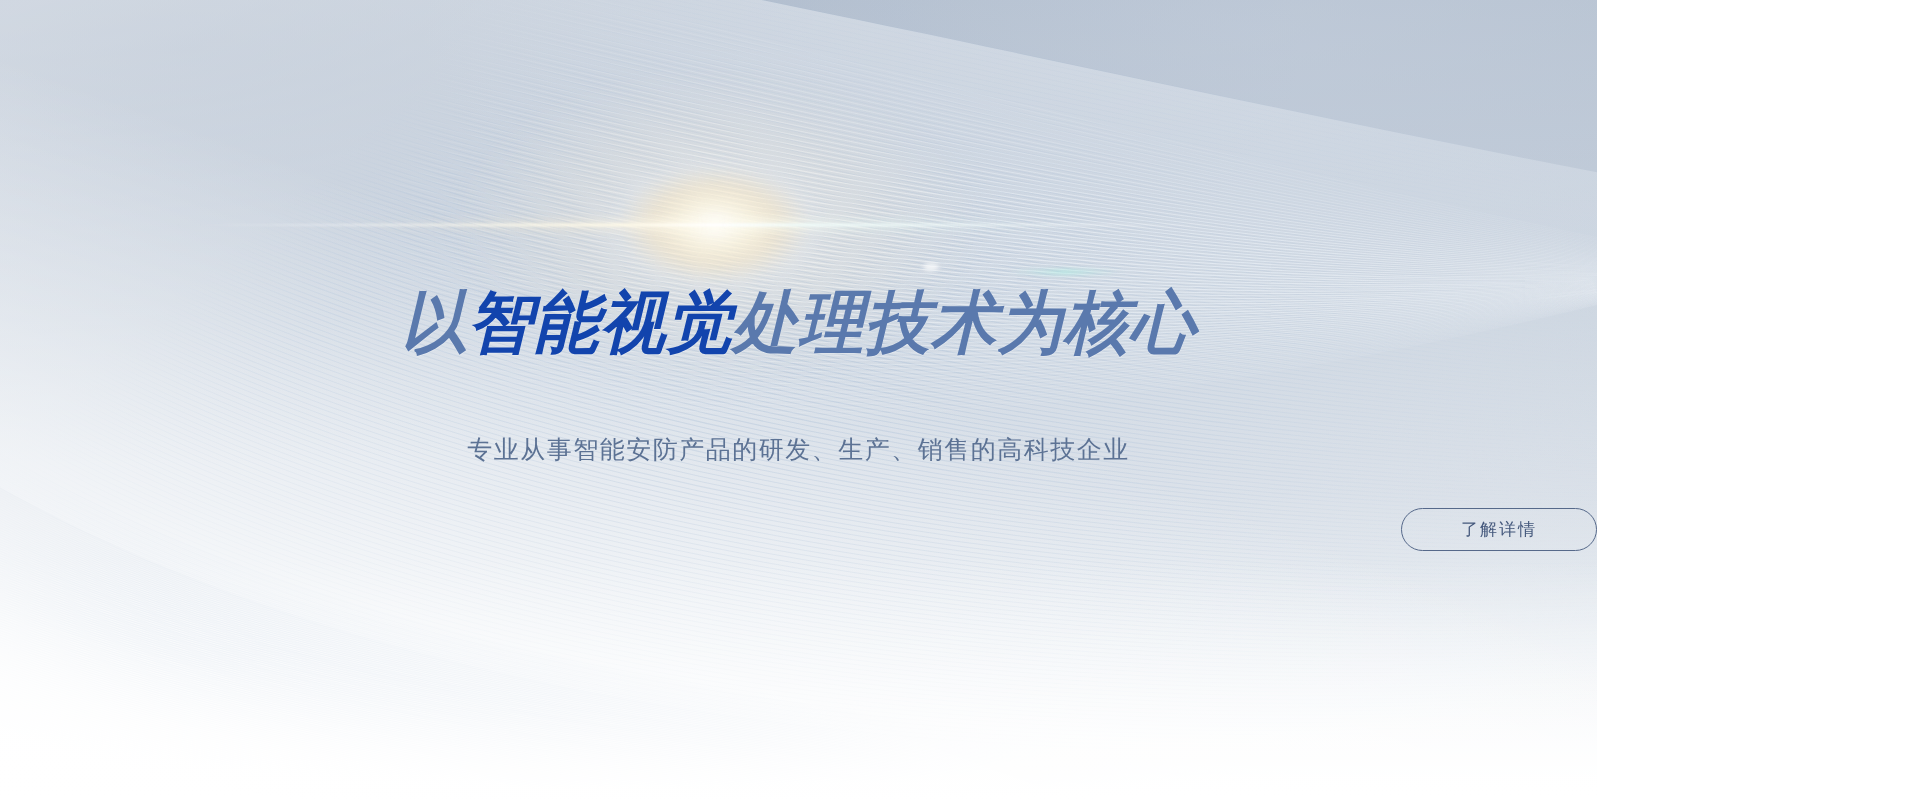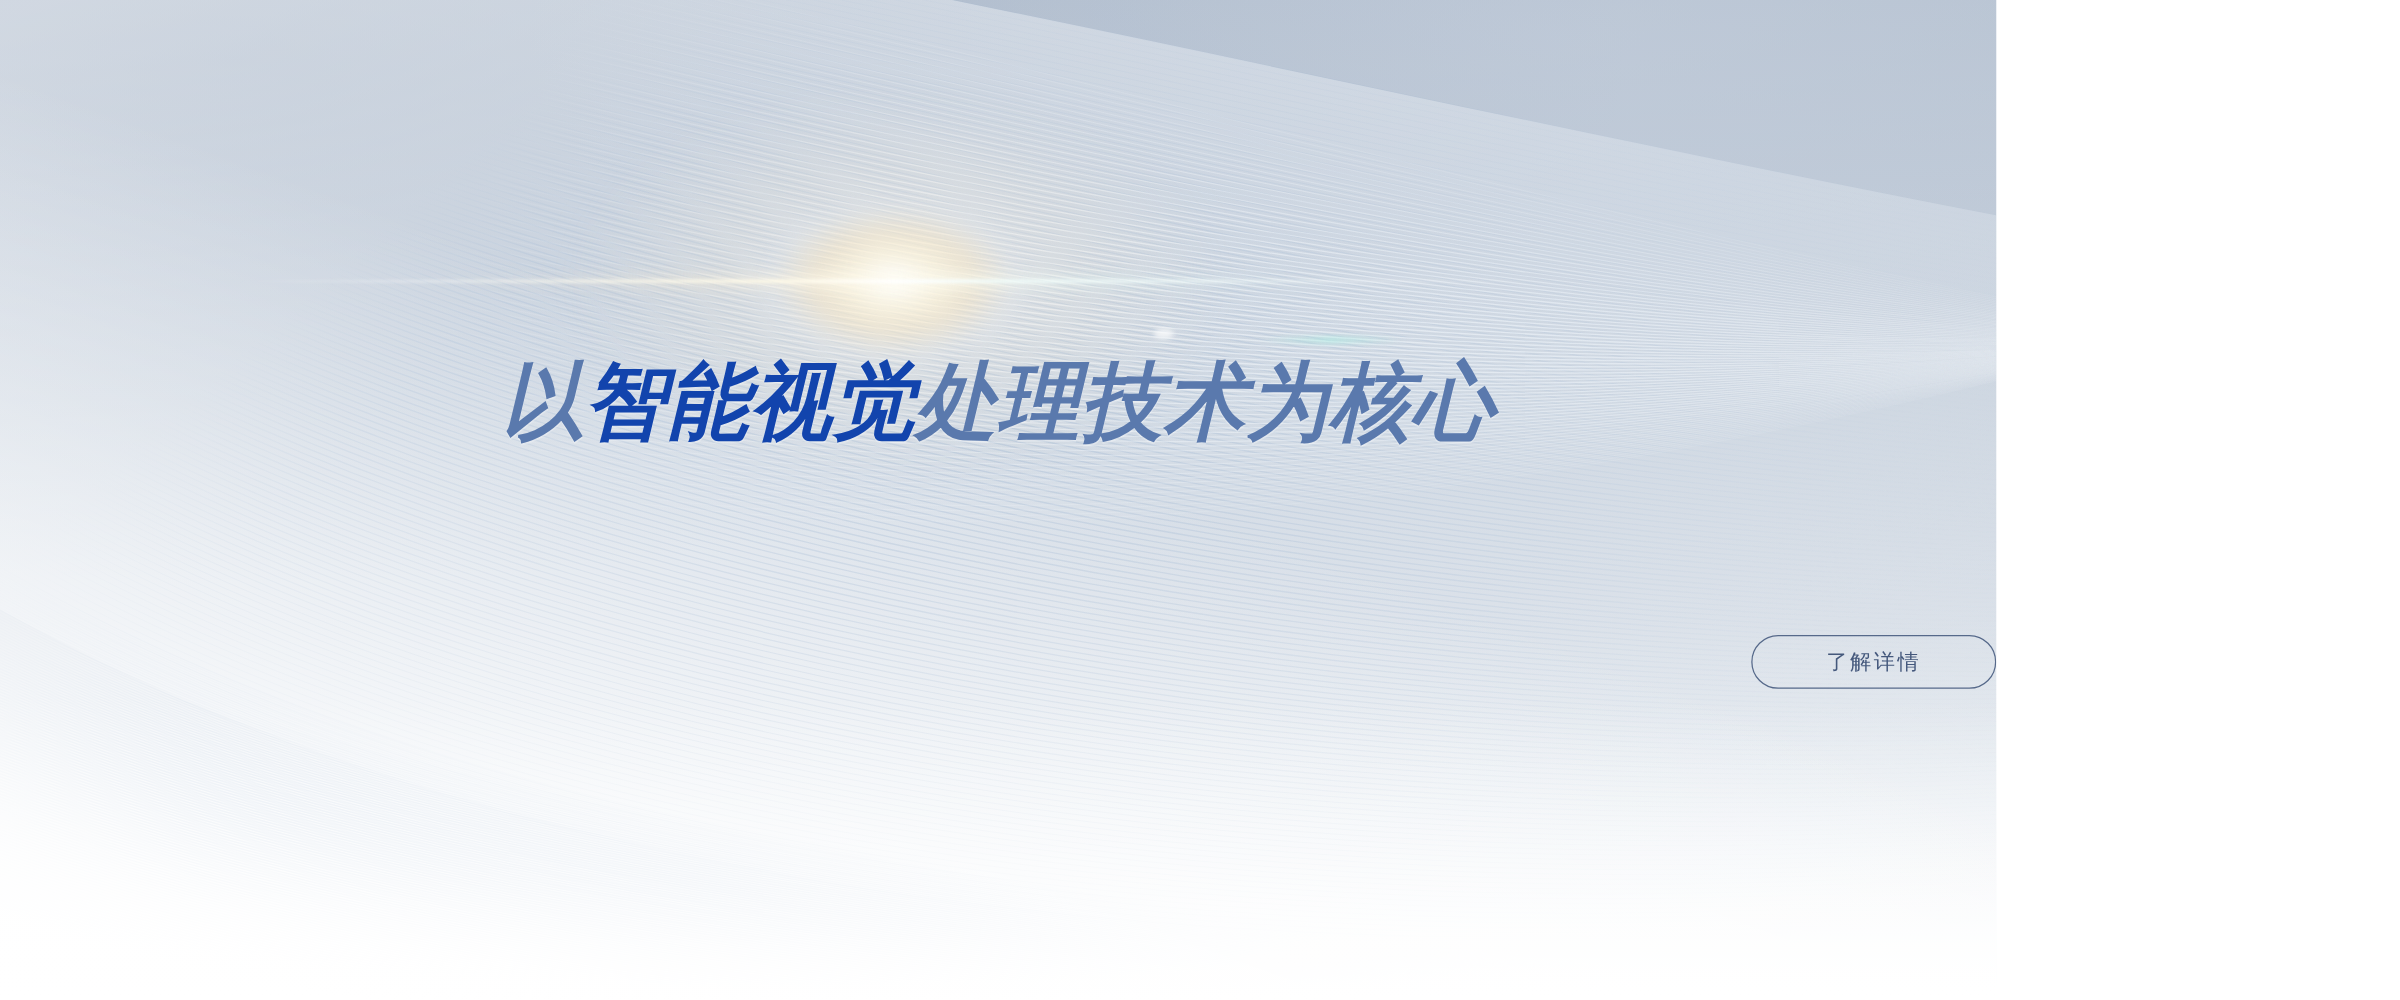--- a/index.html
+++ b/index.html
@@ -608,19 +608,20 @@
     <div class="flare-dot fd1"></div>
     <div class="flare-dot fd2"></div>
   </div>
 
   <div class="content">
 
     <h1 class="hero-title">
       <span class="t-muted">以</span><span class="t-accent">智能视觉</span><span class="t-muted">处理技术为核心</span>
     </h1>
 
+    <p class="hero-sub">专业从事智能安防产品的研发、生产、销售的高科技企业</p>
 
     <div class="cta-row">
       <button class="cta-btn" type="button">了解详情</button>
     </div>
 
   </div>
 </div>
 
 </body></html>

